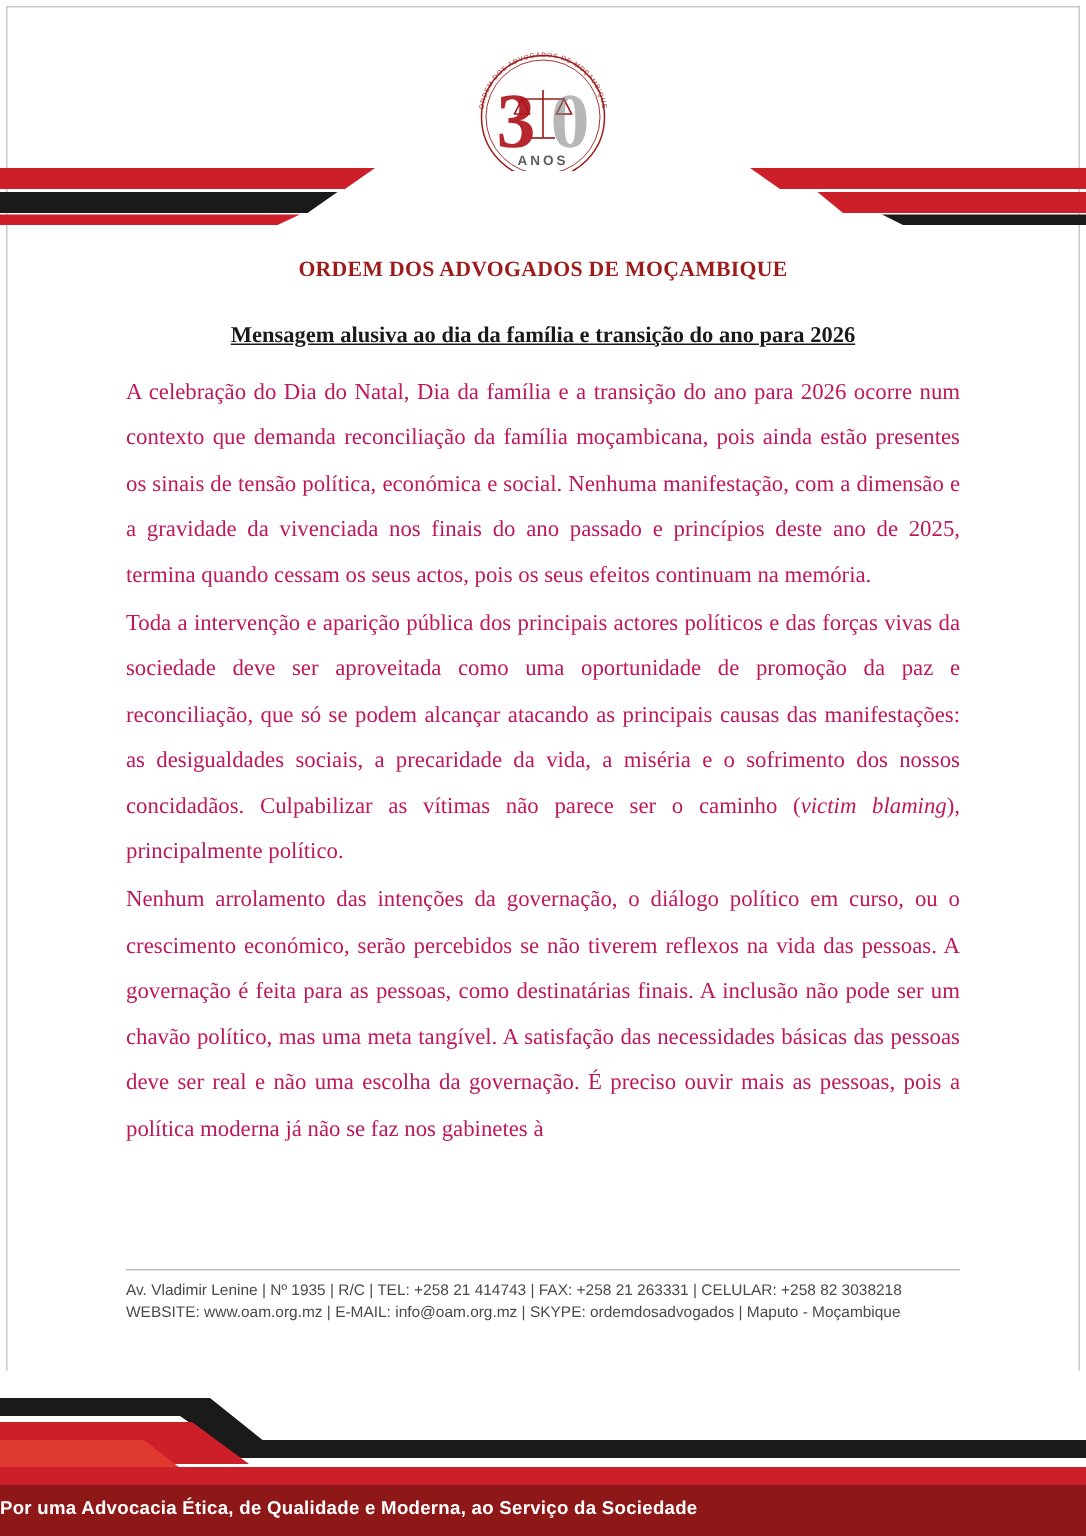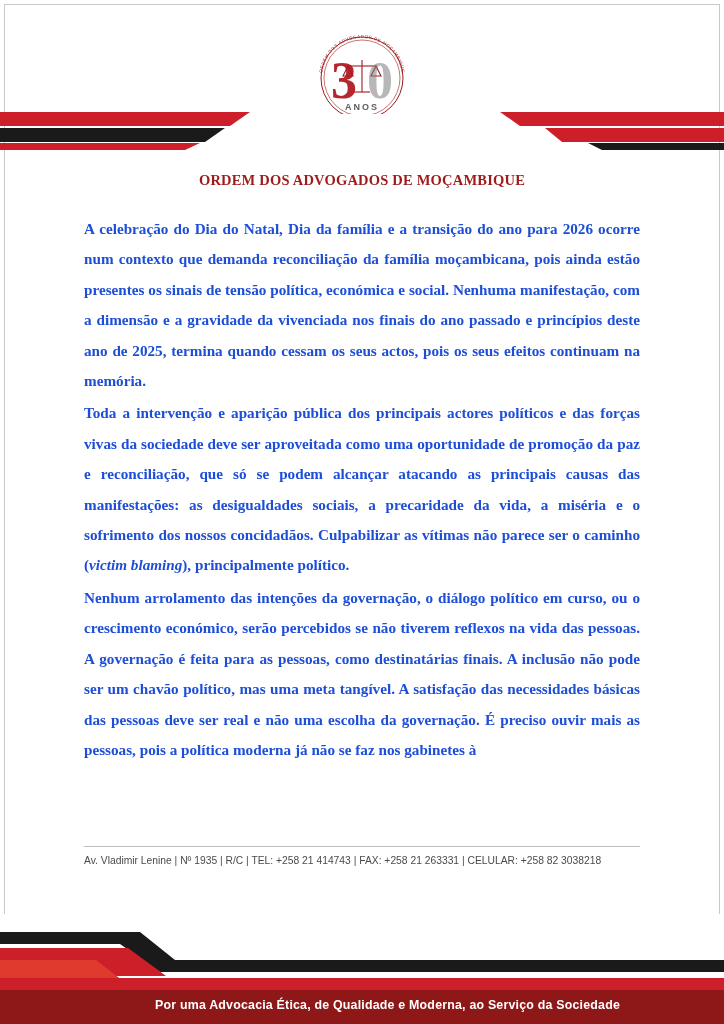--- a/index.html
+++ b/index.html
@@ -76,23 +76,22 @@
     color: #1a1a1a;
     text-decoration: underline;
     margin-bottom: 12px;
     line-height: 1.4;
   }
   p.para {
     margin: 0 0 2px 0;
     font-size: 15.2px;
     line-height: 2.0;
     text-align: justify;
-    color: #1d4ed8;
+    color: #be185d;
     hyphens: none;
-    font-weight: bold;
   }
   p.para em { font-style: italic; }
 
   
   .footer-rule {
     position: absolute;
     left: 84px;
     top: 846px;
     width: 556px;
     height: 1px;
@@ -121,21 +120,21 @@
   
   .bottom-band {
     position: absolute;
     left: 0; bottom: 0;
     width: 724px; height: 110px;
   }
   .slogan {
     position: absolute;
     left: 0; bottom: 12px;
     width: 620px;
-    text-align: right;
+    text-align: left;
     font-family: "Liberation Sans", sans-serif;
     font-weight: bold;
     font-size: 12.4px;
     color: #ffffff;
     letter-spacing: 0.2px;
   }
 </style>
 </head>
 <body>
 
@@ -182,28 +181,30 @@
 
       <polygon points="724,0 500,0 520,14 724,14" fill="#cc1f2a"></polygon>
       <polygon points="724,16 545,16 562,30 724,30" fill="#cc1f2a"></polygon>
       <polygon points="724,31 588,31 602,38 724,38" fill="#1a1a1a"></polygon>
     </svg>
   </div>
 
   <div class="doc-title">ORDEM DOS ADVOGADOS DE MOÇAMBIQUE</div>
 
   <div class="body-area">
+    <div class="subtitle">Mensagem alusiva ao dia da família e transição do ano para 2026</div>
     <p class="para">A celebração do Dia do Natal, Dia da família e a transição do ano para 2026 ocorre num contexto que demanda reconciliação da família moçambicana, pois ainda estão presentes os sinais de tensão política, económica e social. Nenhuma manifestação, com a dimensão e a gravidade da vivenciada nos finais do ano passado e princípios deste ano de 2025, termina quando cessam os seus actos, pois os seus efeitos continuam na memória.</p>
     <p class="para">Toda a intervenção e aparição pública dos principais actores políticos e das forças vivas da sociedade deve ser aproveitada como uma oportunidade de promoção da paz e reconciliação, que só se podem alcançar atacando as principais causas das manifestações: as desigualdades sociais, a precaridade da vida, a miséria e o sofrimento dos nossos concidadãos. Culpabilizar as vítimas não parece ser o caminho (<em>victim blaming</em>), principalmente político.</p>
     <p class="para">Nenhum arrolamento das intenções da governação, o diálogo político em curso, ou o crescimento económico, serão percebidos se não tiverem reflexos na vida das pessoas. A governação é feita para as pessoas, como destinatárias finais. A inclusão não pode ser um chavão político, mas uma meta tangível. A satisfação das necessidades básicas das pessoas deve ser real e não uma escolha da governação. É preciso ouvir mais as pessoas, pois a política moderna já não se faz nos gabinetes à</p>
   </div>
 
   <div class="footer-rule"></div>
   <div class="footer-block">
     <div class="footer-line">Av. Vladimir Lenine  |  Nº 1935  |  R/C  |  TEL: +258 21 414743  |  FAX: +258 21 263331  |  CELULAR: +258 82 3038218</div>
+    <div class="footer-line">WEBSITE: www.oam.org.mz  |  E-MAIL: info@oam.org.mz  |  SKYPE: ordemdosadvogados  |  Maputo - Moçambique</div>
   </div>
 
   <div class="bottom-band">
     <svg width="724" height="110" viewBox="0 0 724 110" xmlns="http://www.w3.org/2000/svg">
 
       <rect x="0" y="0" width="724" height="110" fill="#ffffff"></rect>
 
       <polygon points="0,18 140,18 175,46 724,46 724,58 160,58 120,30 0,30" fill="#1a1a1a"></polygon>
 
       <polygon points="0,34 128,34 166,62 0,62" fill="#cc1f2a"></polygon>

